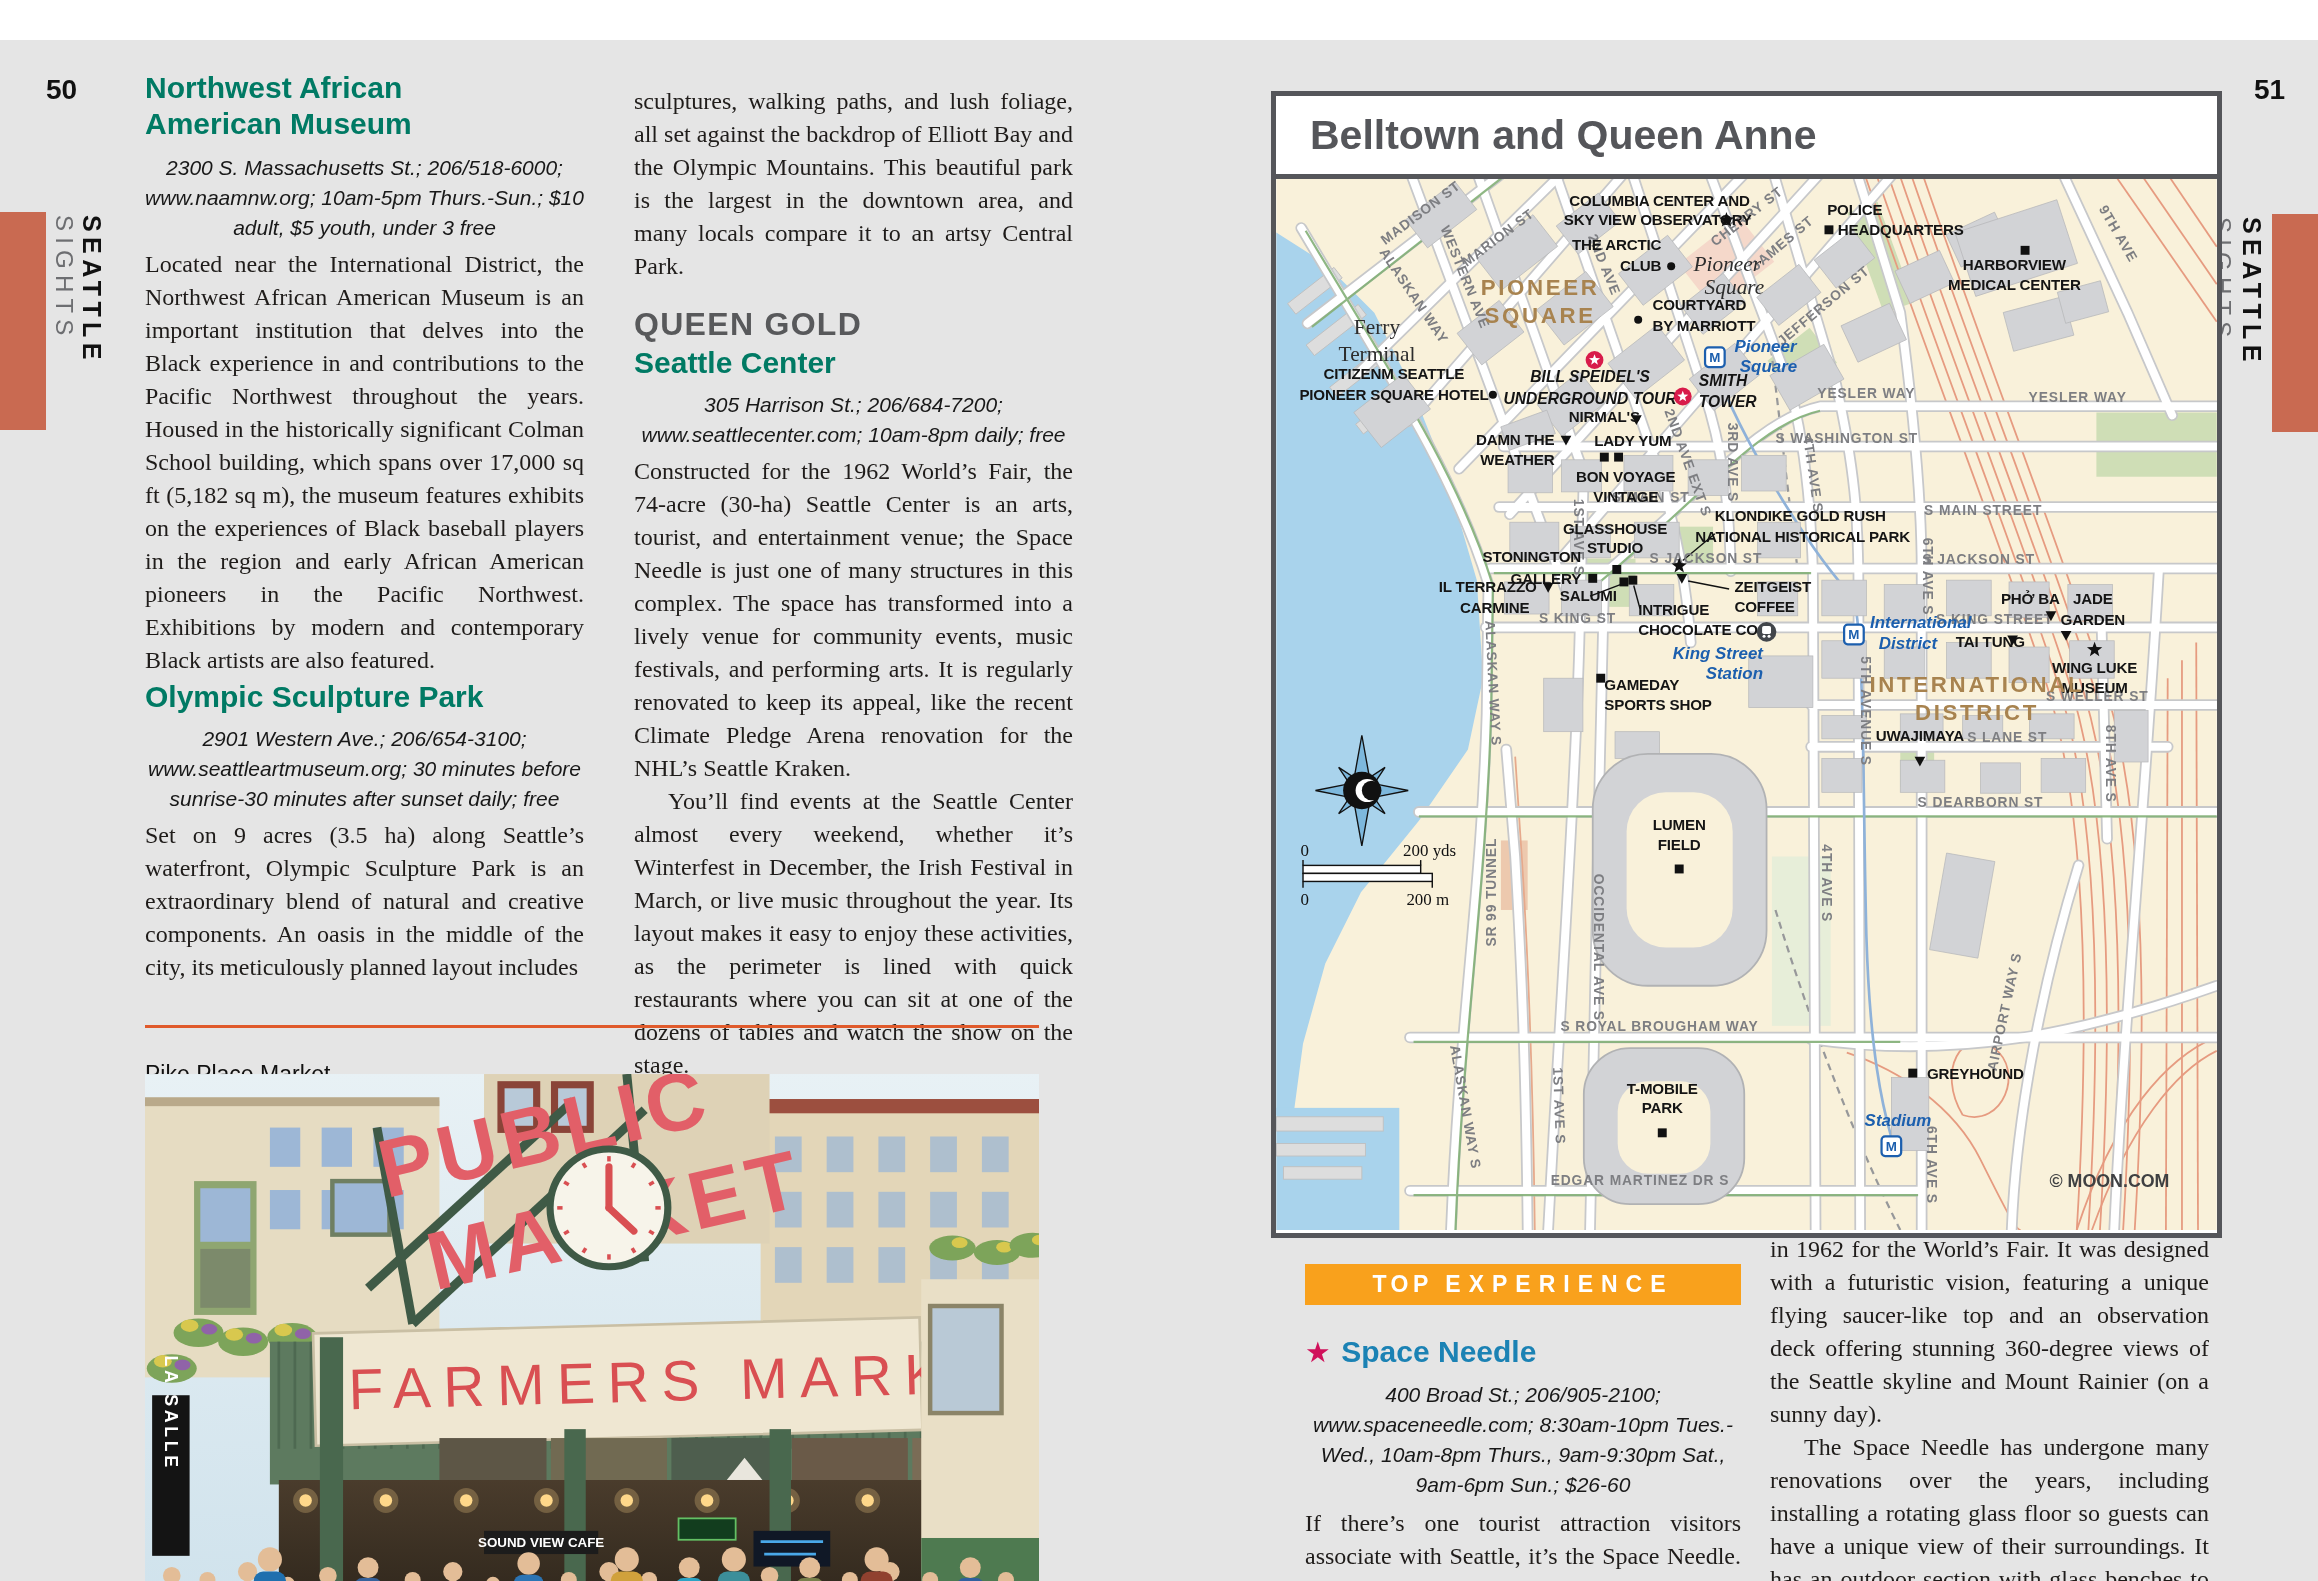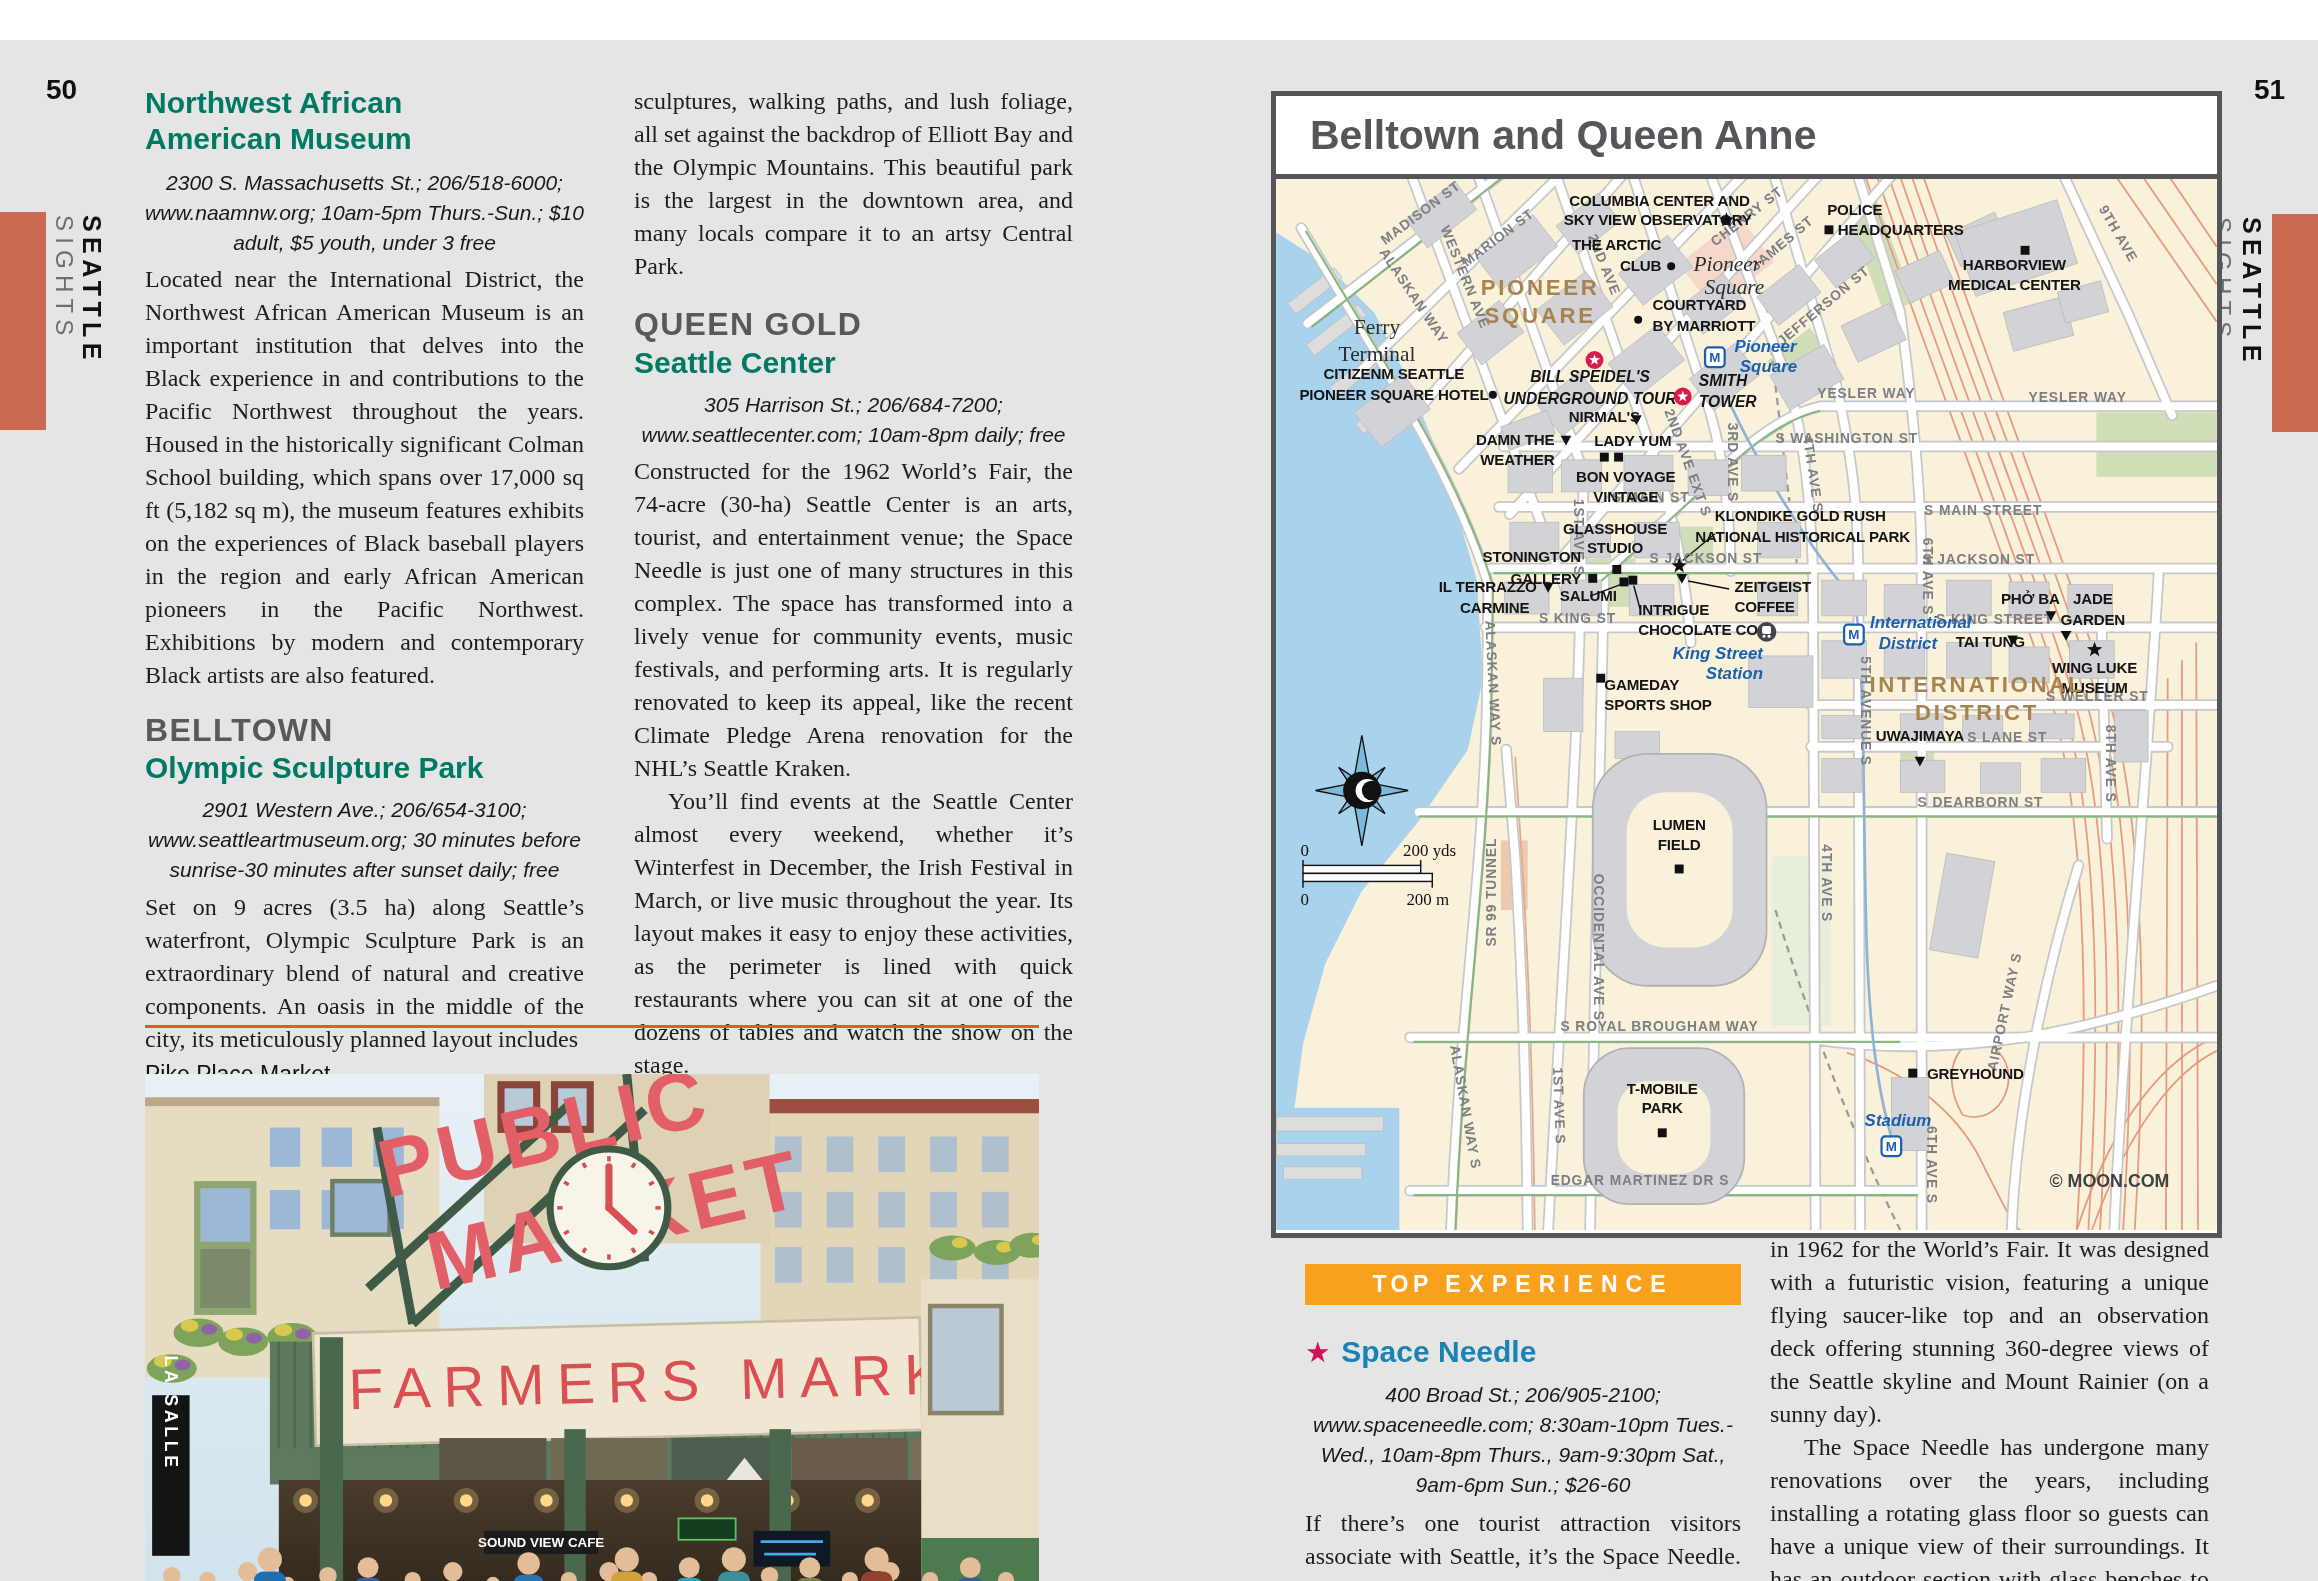--- a/index.html
+++ b/index.html
@@ -60,27 +60,26 @@
   <div class="pagenum" style="left:46px;top:34px;">50</div>
   <div class="pagenum" style="left:2254px;top:34px;">51</div>
 
   <div class="tabblock" style="left:0;top:172px;"></div>
   <div class="vtext vt-light" style="left:50px;top:175px;">SIGHTS</div>
   <div class="vtext vt-bold" style="left:77px;top:175px;">SEATTLE</div>
   <div class="tabblock" style="left:2272px;top:174px;"></div>
   <div class="vtext vt-light" style="left:2208px;top:177px;">SIGHTS</div>
   <div class="vtext vt-bold" style="left:2237px;top:177px;">SEATTLE</div>
 
-  <div class="col" style="left:145px;top:45px;">
+  <div class="col" style="left:145px;top:30px;">
     <h2 class="h-teal"><span>Northwest African</span><br><span>American Museum</span></h2>
     <div class="details" style="margin-top:10.7px;">2300 S. Massachusetts St.; 206/518-6000; www.naamnw.org; 10am-5pm Thurs.-Sun.; $10 adult, $5 youth, under 3 free</div>
     <div class="serif" style="margin-top:5.4px;">
         <p>Located near the International District, the Northwest African American Museum is an important institution that delves into the Black experience in and contributions to the Pacific Northwest throughout the years. Housed in the historically significant Colman School building, which spans over 17,000 sq ft (5,182 sq m), the museum features exhibits on the experiences of Black baseball players in the region and early African American pioneers in the Pacific Northwest. Exhibitions by modern and contemporary Black artists are also featured.</p>
       </div>
-    <h2 class="h-gray" style="margin-top:19.6px;">BELLTOWN</h2>
     <h2 class="h-teal" style="margin-top:1.8px;">Olympic Sculpture Park</h2>
     <div class="details" style="margin-top:9px;">2901 Western Ave.; 206/654-3100; www.seattleartmuseum.org; 30 minutes before sunrise-30 minutes after sunset daily; free</div>
     <div class="serif" style="margin-top:5.4px;">
         <p>Set on 9 acres (3.5 ha) along Seattle’s waterfront, Olympic Sculpture Park is an extraordinary blend of natural and creative components. An oasis in the middle of the city, its meticulously planned layout includes</p>
       </div>
   </div>
 
   <div class="col" style="left:634px;top:45px;">
     <div class="serif">
         <p>sculptures, walking paths, and lush foliage, all set against the backdrop of Elliott Bay and the Olympic Mountains. This beautiful park is the largest in the downtown area, and many locals compare it to an artsy Central Park.</p>

